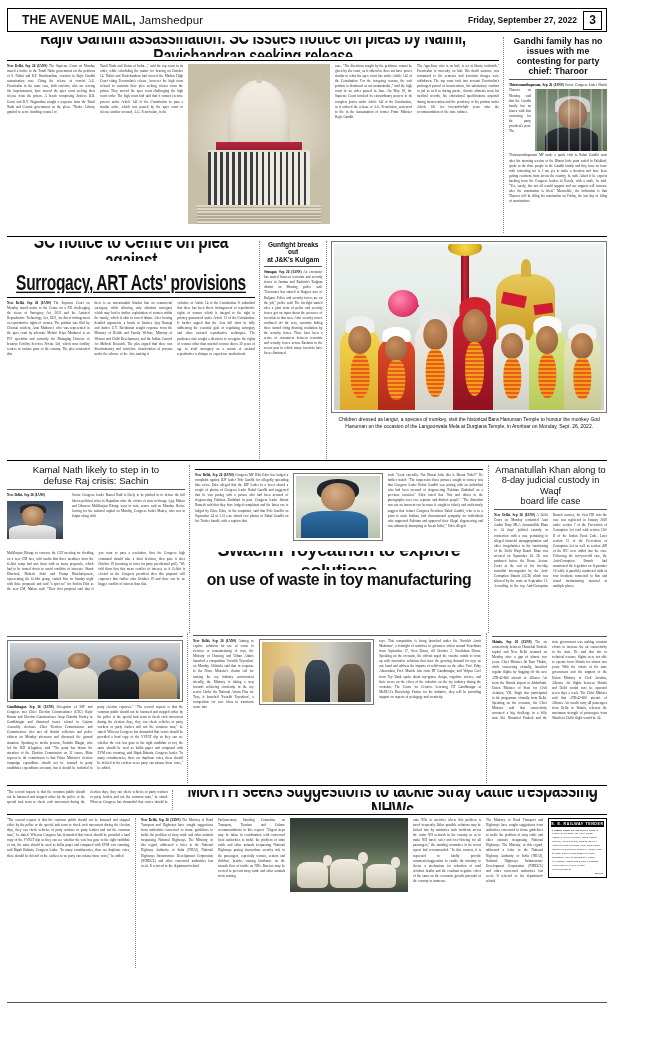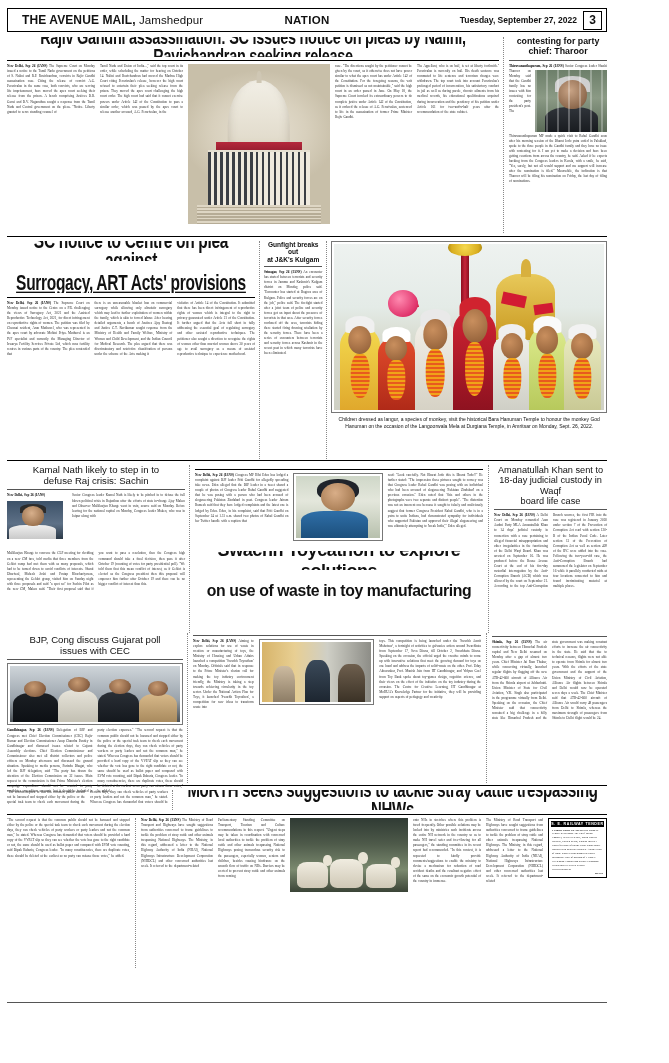--- a/index.html
+++ b/index.html
@@ -233,23 +233,22 @@
 </head>
 <body>
 
 <div class="page">
 
   <div class="masthead">
     <div class="mh-left">
       <b>THE AVENUE MAIL,</b>
       <span>Jamshedpur</span>
     </div>
-    <div class="mh-center">NATION</div>
     <div class="mh-right">
-      <div class="mh-date">Tuesday, September 27, 2022</div>
+      <div class="mh-date">Friday, September 27, 2022</div>
       <div class="mh-page">3</div>
     </div>
   </div>
 
   <div class="flexrow sec" style="height:196px;">
 
     <div style="width:498px; padding-right:4px;">
       <div class="hl-wrap" style="height:20px;">
         <div class="hl" style="font-size:14.5px; width:100%;">Rajiv Gandhi assassination: SC issues notice on pleas by Nalini, Ravichandran seeking release</div>
       </div>
@@ -268,20 +267,21 @@
             <div class="steps"></div>
           </div>
         </div>
         <div class="body-text" style="width:82px; padding-right:5px;">case. "The directions sought by the petitioner cannot be given by the court, as it otherwise does not have power similar to what the apex court has under Article 142 of the Constitution. For the foregoing reasons, the writ petition is dismissed as not maintainable," said the high court in an order passed in June. On May 18, the Supreme Court invoked its extraordinary powers to do complete justice under Article 142 of the Constitution, as it ordered the release of A.G. Perarivalan, sentenced to life in the assassination of former Prime Minister Rajiv Gandhi.</div>
         <div class="body-text" style="width:82px;">The Appellant, who is on bail, is set at liberty forthwith." Perarivalan is currently on bail. His death sentence was commuted to life sentence and terrorism charges were withdrawn. The top court took into account Perarivalan's prolonged period of incarceration, his satisfactory conduct in jail as well as during parole, chronic ailments from his medical records, his educational qualifications acquired during incarceration and the pendency of his petition under Article 161 for two-and-a-half years after the recommendation of the state cabinet.</div>
       </div>
     </div>
 
     <div class="hl-sep-l" style="width:157px; padding-left:5px;">
       <div class="hl-plain" style="font-size:8.8px; font-weight:bold;">
+        <div>Gandhi family has no issues with me</div>
         <div>contesting for party chief: Tharoor</div>
       </div>
       <div class="rule-thin" style="margin:3px 0;"></div>
       <div class="body-text">
         <b class="dl">Thiruvananthapuram, Sep 26 (IANS)</b>
         <div class="photo tharoor" style="width:72px;height:62px; float:right; margin:1px 0 2px 4px;">
           <div class="photo-inner">
             <div class="th-body"></div>
             <div class="th-hair"></div>
             <div class="th-head"></div>
@@ -417,46 +417,42 @@
             <div class="pg-body"></div>
             <div class="pg-hair"></div>
             <div class="pg-head"></div>
           </div>
         </div>
         <div class="body-text" style="width:96px;">read: "Look carefully. Not Bharat Jodo this is Bharat Todo!!" He further stated: "The impression these pictures sought to convey was that Congress leader Rahul Gandhi was posing with an individual who had been accused of sloganeering 'Pakistan Zindabad' on a previous occasion." Eden noted that "this and others in the photographs were two separate and distinct people". "The distortion was not an innocent one because it sought to falsely and maliciously suggest that former Congress President Rahul Gandhi, who is in a yatra to unite Indians, had demonstrated sympathy for individuals who supported Pakistan and approved their illegal sloganeering and was ultimately attempting to 'break India'," Eden alleged.</div>
       </div>
       <div class="hl-wrap" style="height:19px; margin-top:6px;">
         <div class="hl-plain" style="font-size:18px; font-weight:bold; letter-spacing:-.4px; width:100%;">Swachh Toycathon to explore solutions</div>
       </div>
-      <div class="hl-wrap" style="height:19px;margin-top:11px;">
+      <div class="hl-wrap" style="height:19px;">
         <div class="hl-plain" style="font-size:15.8px; font-weight:bold; letter-spacing:-.4px; width:100%;">on use of waste in toy manufacturing</div>
       </div>
     </div>
 
     <div style="width:163px; padding-left:5px;">
       <div class="hl-plain" style="font-size:9.2px;">
-        <div>Amanatullah Khan sent to</div>
-        <div>18-day judicial custody in Waqf</div>
+        <div>Amanatullah Khan along to</div>
+        <div>8-day judicial custody in Waqf</div>
         <div>board life case</div>
       </div>
       <div class="rule-thin" style="margin:3px 0;"></div>
       <div class="body-text cols2" style="height:110px;">
         <b class="dl">New Delhi, Sep 26 (IANS)</b>
         <span>A Delhi Court on Monday remanded Aam Aadmi Party MLA Amanatullah Khan to 14 days' judicial custody in connection with a case pertaining to alleged financial misappropriation and other irregularities in the functioning of the Delhi Waqf Board. Khan was arrested on September 16. He was produced before the Rouse Avenue Court at the end of his five-day custodial interrogation by the Anti-Corruption Branch (ACB) which was allowed by the court on September 21. According to the top Anti-Corruption Branch sources, the first FIR into the case was registered in January 2020 under section 7 of the Prevention of Corruption Act read with section 120-B of the Indian Penal Code. Later section 13 of the Prevention of Corruption Act as well as section 409 of the IPC were added into the case. Following the two-year-old case, the Anti-Corruption Branch had summoned the legislator on September 16 while it parallely conducted raids at four locations connected to him and found incriminating material at multiple places.</span>
       </div>
     </div>
   </div>
 
   <div class="flexrow sec" style="height:150px;">
 
     <div style="width:186px; padding-right:4px;">
-      <div class="hl-plain" style="font-size:9.6px; margin-top:2px;">
-        <div>BJP, Cong discuss Gujarat poll</div>
-        <div>issues with CEC</div>
-      </div>
       <div class="rule-thin" style="margin:3px 0;"></div>
       <div class="photo framed cec" style="width:176px;height:62px;">
         <div class="photo-inner">
           <div class="cec-b" style="left:2%;width:26%;height:52%;background:linear-gradient(#1b1f24,#0d1014);"></div>
           <div class="cec-h" style="left:8%;top:26%;width:13%;height:28%;"></div>
           <div class="cec-b" style="left:28%;width:24%;height:58%;background:linear-gradient(#e7e4da,#c2bfb2);"></div>
           <div class="cec-h" style="left:34%;top:18%;width:13%;height:28%;"></div>
           <div class="cec-b" style="left:52%;width:24%;height:54%;background:linear-gradient(#2a2f36,#14181d);"></div>
           <div class="cec-h" style="left:58%;top:22%;width:13%;height:28%;"></div>
           <div class="cec-b" style="left:76%;width:22%;height:50%;background:linear-gradient(#d8b98a,#a88a5e);"></div>

